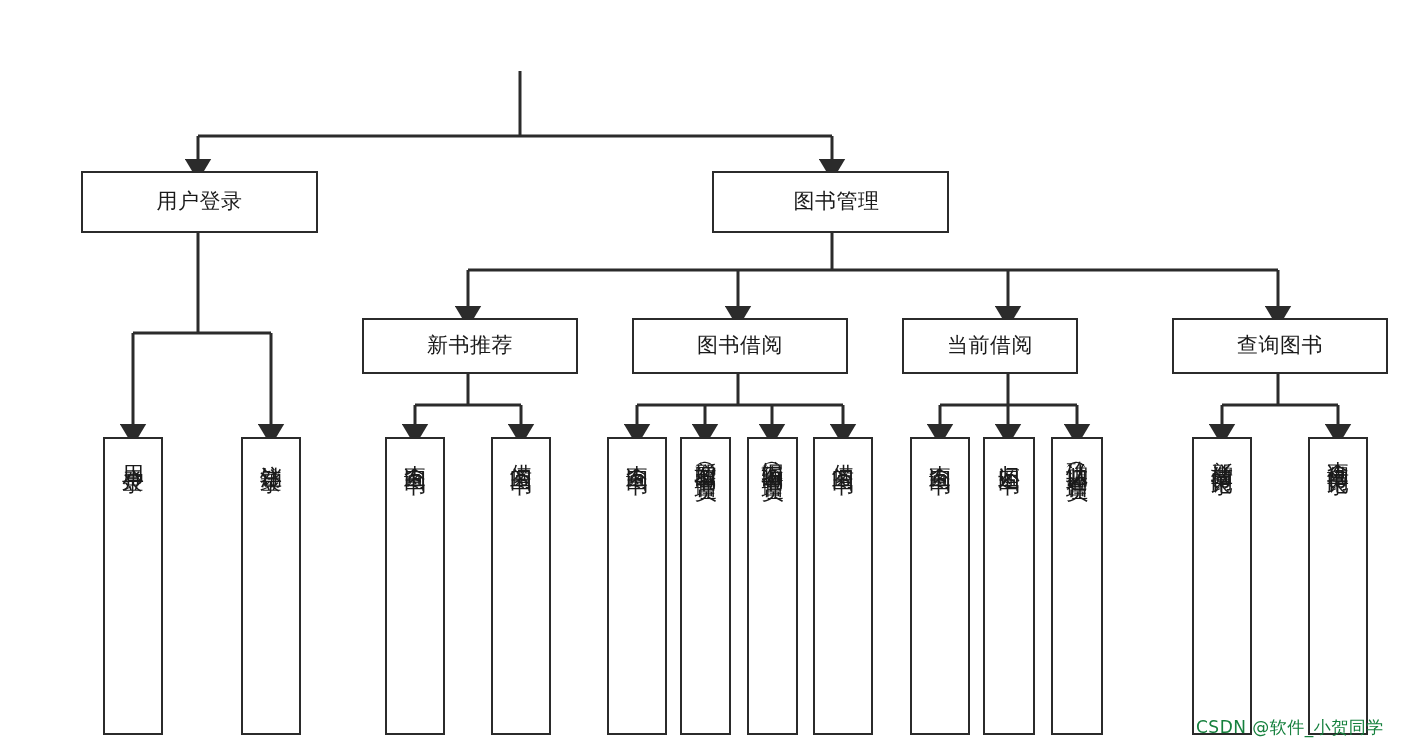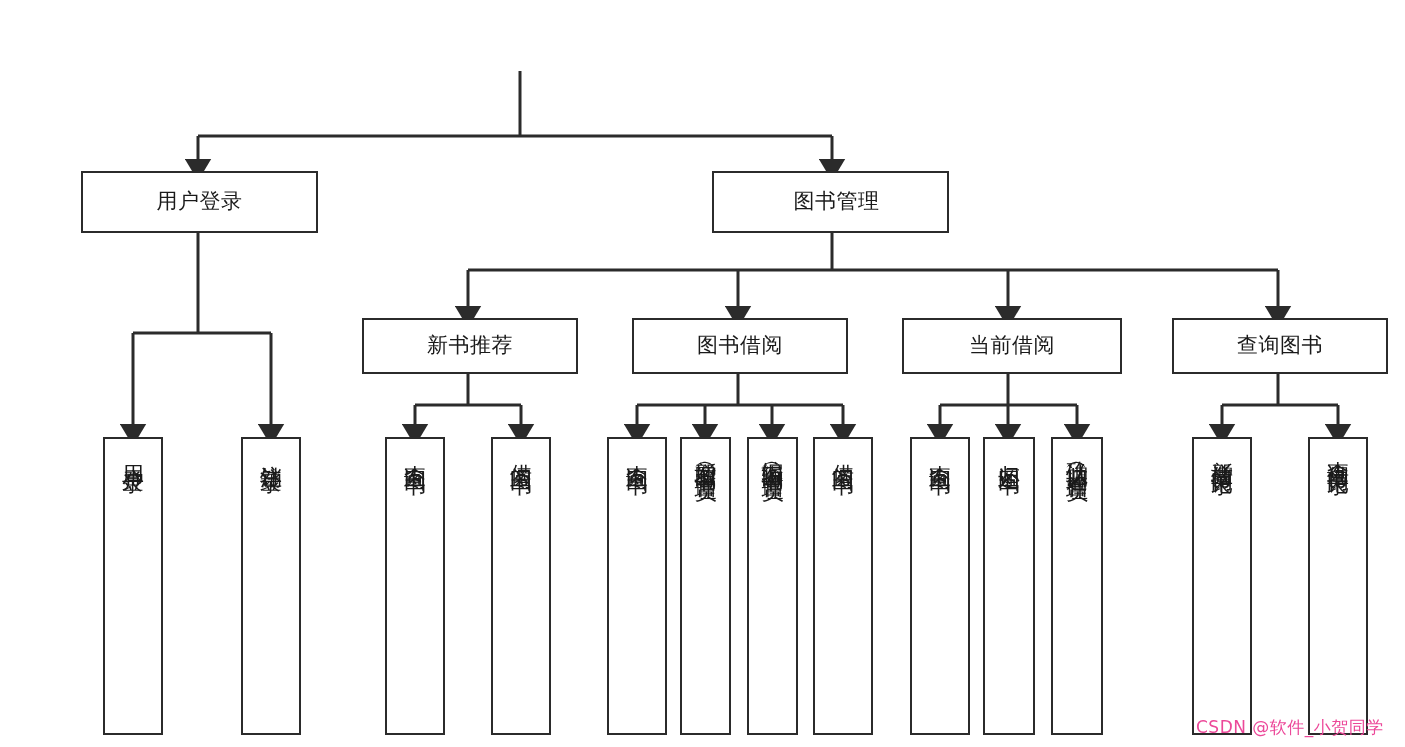--- a/index.html
+++ b/index.html
@@ -64,21 +64,21 @@
     letter-spacing: 3px;
     margin-top: 8px;
     max-height: 100%;
   }
   .node.vert.tall-text .node-label {
     margin-top: 4px;
   }
   .watermark {
     position: absolute;
     font-size: 17px;
-    color: #ec4899;
+    color: #15803d;
     white-space: nowrap;
     letter-spacing: 0.5px;
   }
 </style>
 </head>
 <body>
 
 <div id="diagram-root">
 
   <svg id="edges-layer" width="1405" height="747" viewBox="0 0 1405 747" xmlns="http://www.w3.org/2000/svg">
@@ -139,21 +139,21 @@
   <div class="node horiz" style="left:712px; top:171px; width:237px; height:62px;padding-left:12px;">
     <span class="node-label">图书管理</span>
   </div>
 
   <div class="node horiz" style="left:362px; top:318px; width:216px; height:56px;">
     <span class="node-label">新书推荐</span>
   </div>
   <div class="node horiz" style="left:632px; top:318px; width:216px; height:56px;">
     <span class="node-label">图书借阅</span>
   </div>
-  <div class="node horiz" style="left:902px; top:318px; width:220px; height:56px;">
+  <div class="node horiz" style="left:902px; top:318px; width:176px; height:56px;">
     <span class="node-label">当前借阅</span>
   </div>
   <div class="node horiz" style="left:1172px; top:318px; width:216px; height:56px;">
     <span class="node-label">查询图书</span>
   </div>
 
   <div class="node vert" style="left:103px; top:437px; width:60px; height:298px;">
     <span class="node-label">用户登录</span>
   </div>
   <div class="node vert" style="left:241px; top:437px; width:60px; height:298px;">

